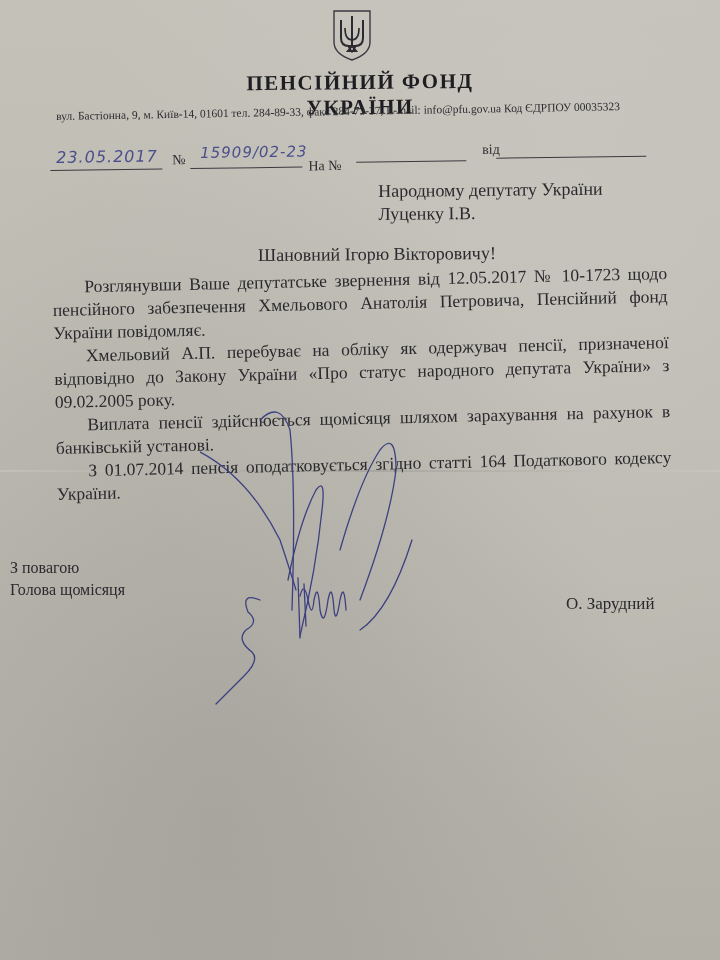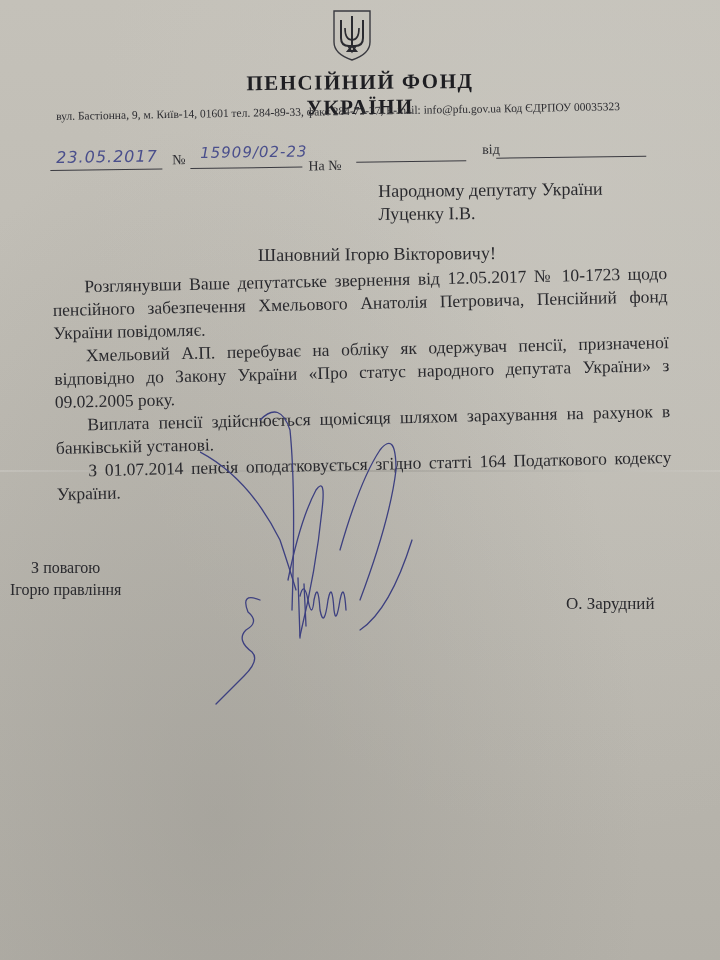--- a/index.html
+++ b/index.html
@@ -117,21 +117,20 @@
       text-indent: 32px;
       text-align: justify;
       text-align-last: left;
     }
     .closing {
       position: absolute;
       left: 10px; top: 557px;
       font-size: 16px;
       line-height: 22px;
       color: #2a2a2e;
-      text-align: center;
     }
     .signer-name {
       position: absolute;
       left: 566px; top: 594px;
       font-size: 17px;
       color: #2a2a2e;
     }
     .signature {
       position: absolute;
       left: 200px; top: 400px;
@@ -177,21 +176,21 @@
 
 <div class="body-text">
   <p>Розглянувши Ваше депутатське звернення від 12.05.2017 № 10-1723 щодо пенсійного забезпечення Хмельового Анатолія Петровича, Пенсійний фонд України повідомляє.</p>
   <p>Хмельовий А.П. перебуває на обліку як одержувач пенсії, призначеної відповідно до Закону України «Про статус народного депутата України» з 09.02.2005 року.</p>
   <p>Виплата пенсії здійснюється щомісяця шляхом зарахування на рахунок в банківській установі.</p>
   <p>З 01.07.2014 пенсія оподатковується згідно статті 164 Податкового кодексу України.</p>
 </div>
 
 <div class="closing">
   <div>З повагою</div>
-  <div>Ігорю правління</div>
+  <div>Голова щомісяця</div>
 </div>
 
 <svg class="signature" viewBox="0 0 260 320">
   <g fill="none" stroke="#3d4080" stroke-width="1.3" stroke-linecap="round">
     <path d="M-30 40 Q40 60 80 140 Q90 170 96 190"></path>
     <path d="M60 20 Q80 0 90 30 Q96 90 92 210"></path>
     <path d="M88 180 Q100 120 116 90 Q126 76 122 110 Q116 170 100 236"></path>
     <path d="M140 150 Q160 80 180 50 Q196 30 196 70 Q190 120 160 200"></path>
     <path d="M212 140 Q190 210 160 230"></path>
     <path d="M60 200 Q40 192 48 212 Q60 222 46 230 Q36 240 52 252 Q60 260 44 276 Q28 292 16 304"></path>

